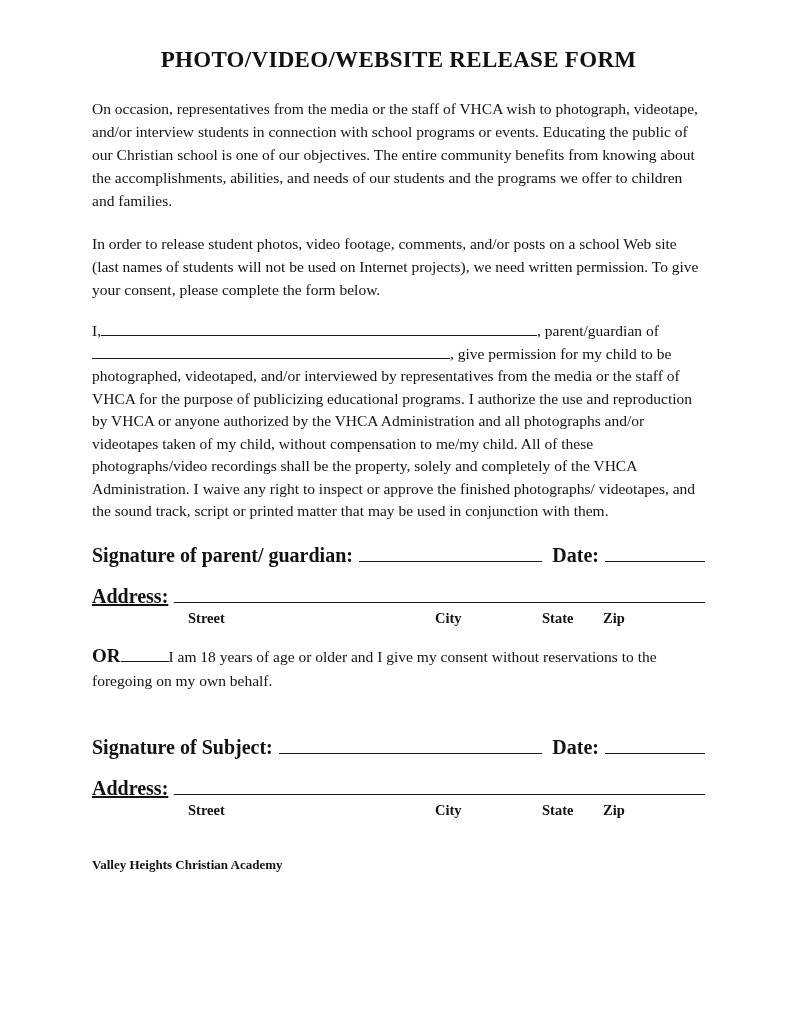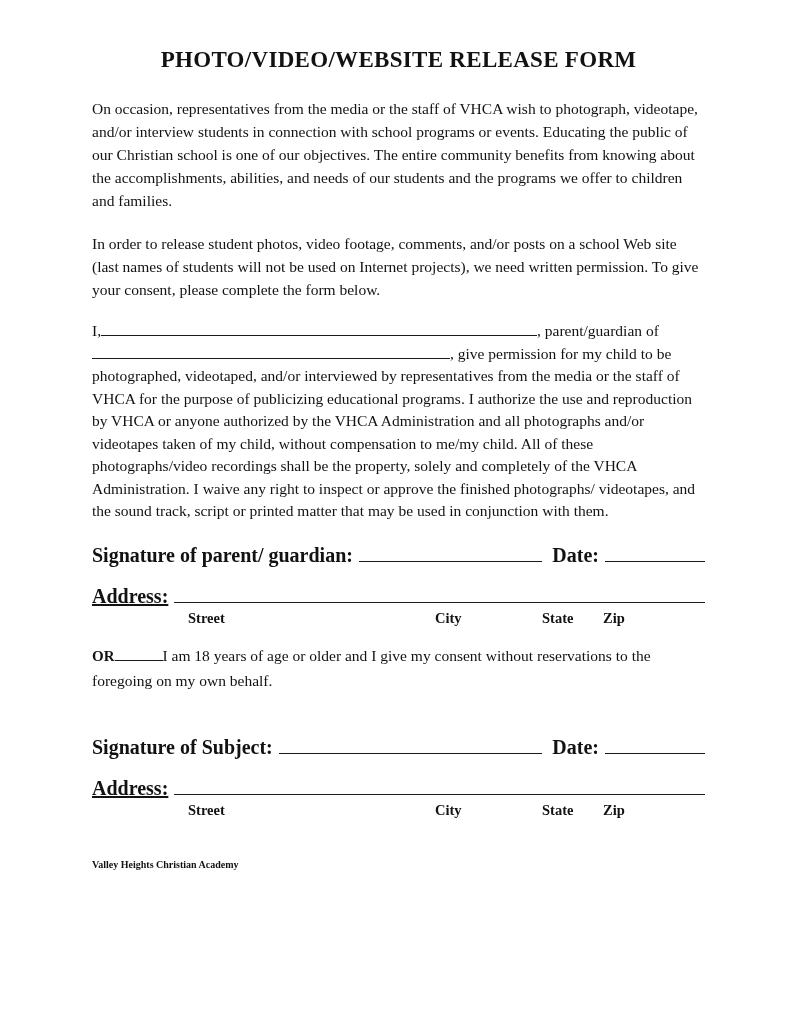--- a/index.html
+++ b/index.html
@@ -72,27 +72,27 @@
     line-height: 20px;
   }
   .labels-row span { position: absolute; top: 0; }
   .lab-street { left: 96px; }
   .lab-city   { left: 343px; }
   .lab-state  { left: 436px; margin-left: 14px; }
   .lab-zip    { left: 511px; }
   .or-block { margin: 15px 0 0 0; line-height: 23px; }
   .or-word {
     font-weight: bold;
-    font-size: 15px;
+    font-size: 19px;
     line-height: 26px;
   }
   .sig-row-2 { margin-top: 44px; }
   .footer {
     margin: 36px 0 0 0;
-    font-size: 10px;
+    font-size: 13px;
     font-weight: bold;
     line-height: 18.5px;
   }
   .footer div { margin: 0; }
 </style>
 </head>
 <body>
 
 <div class="page">
 

